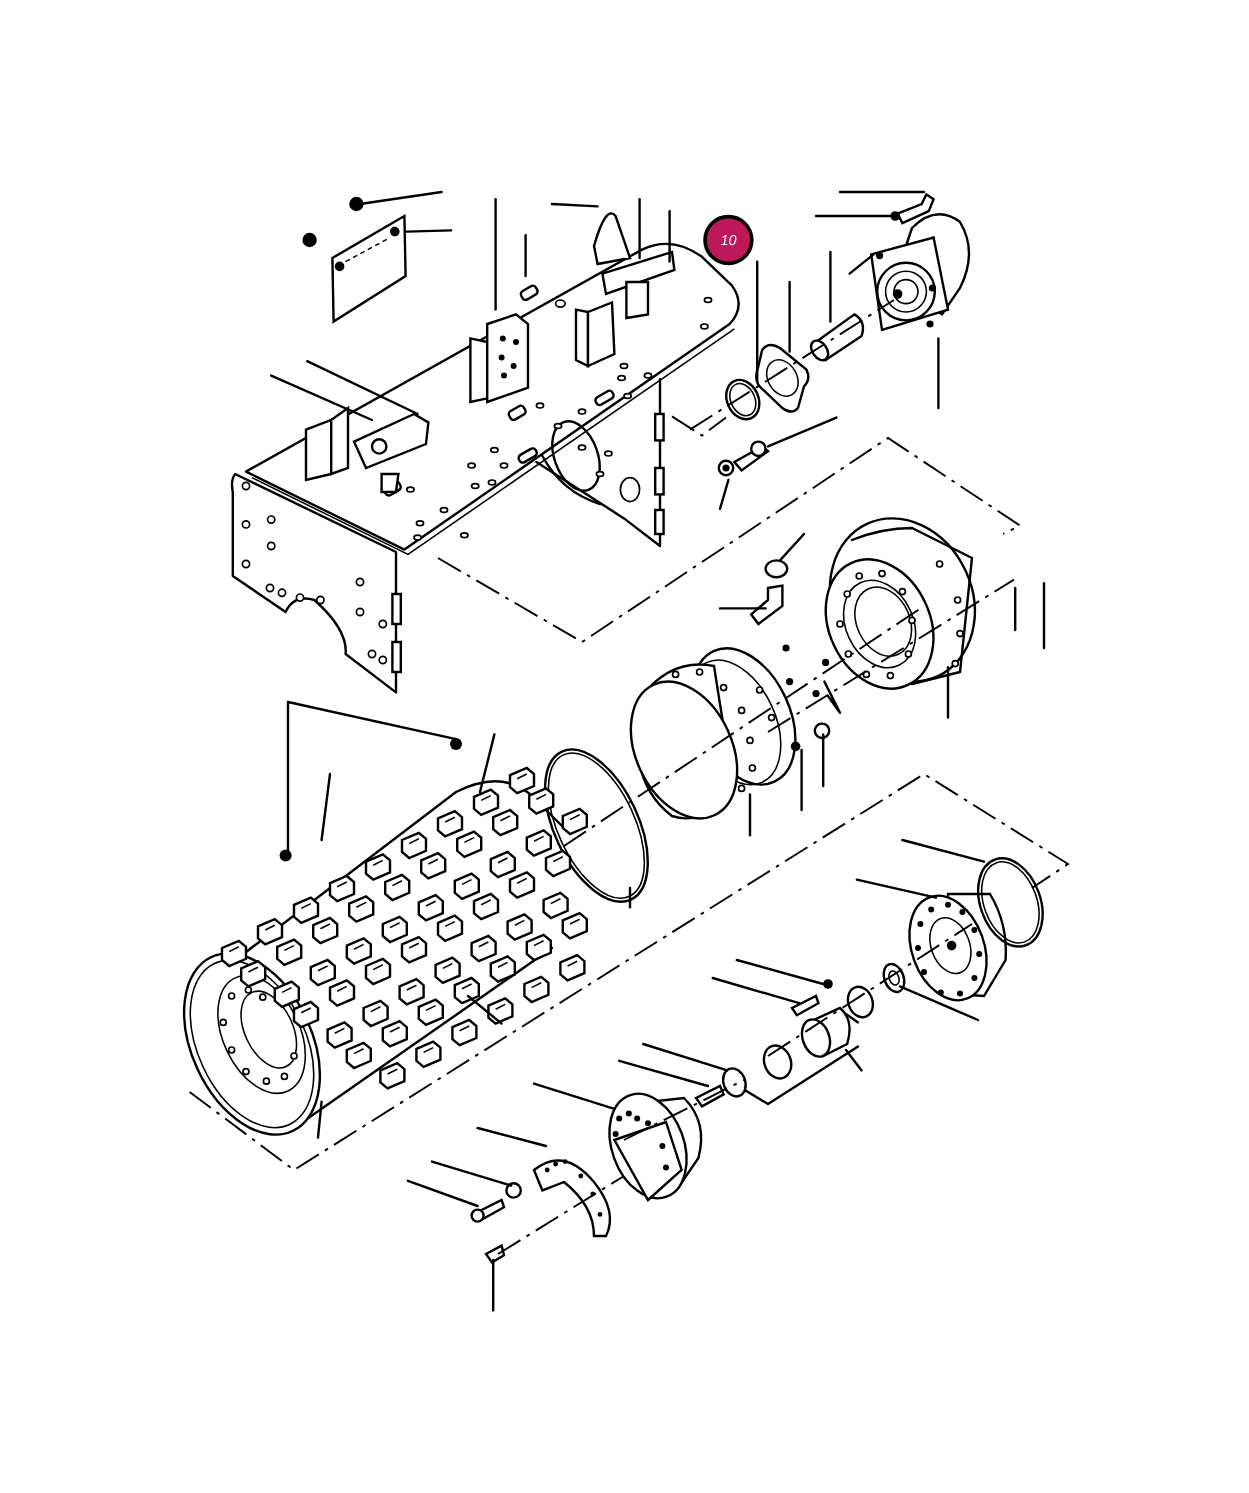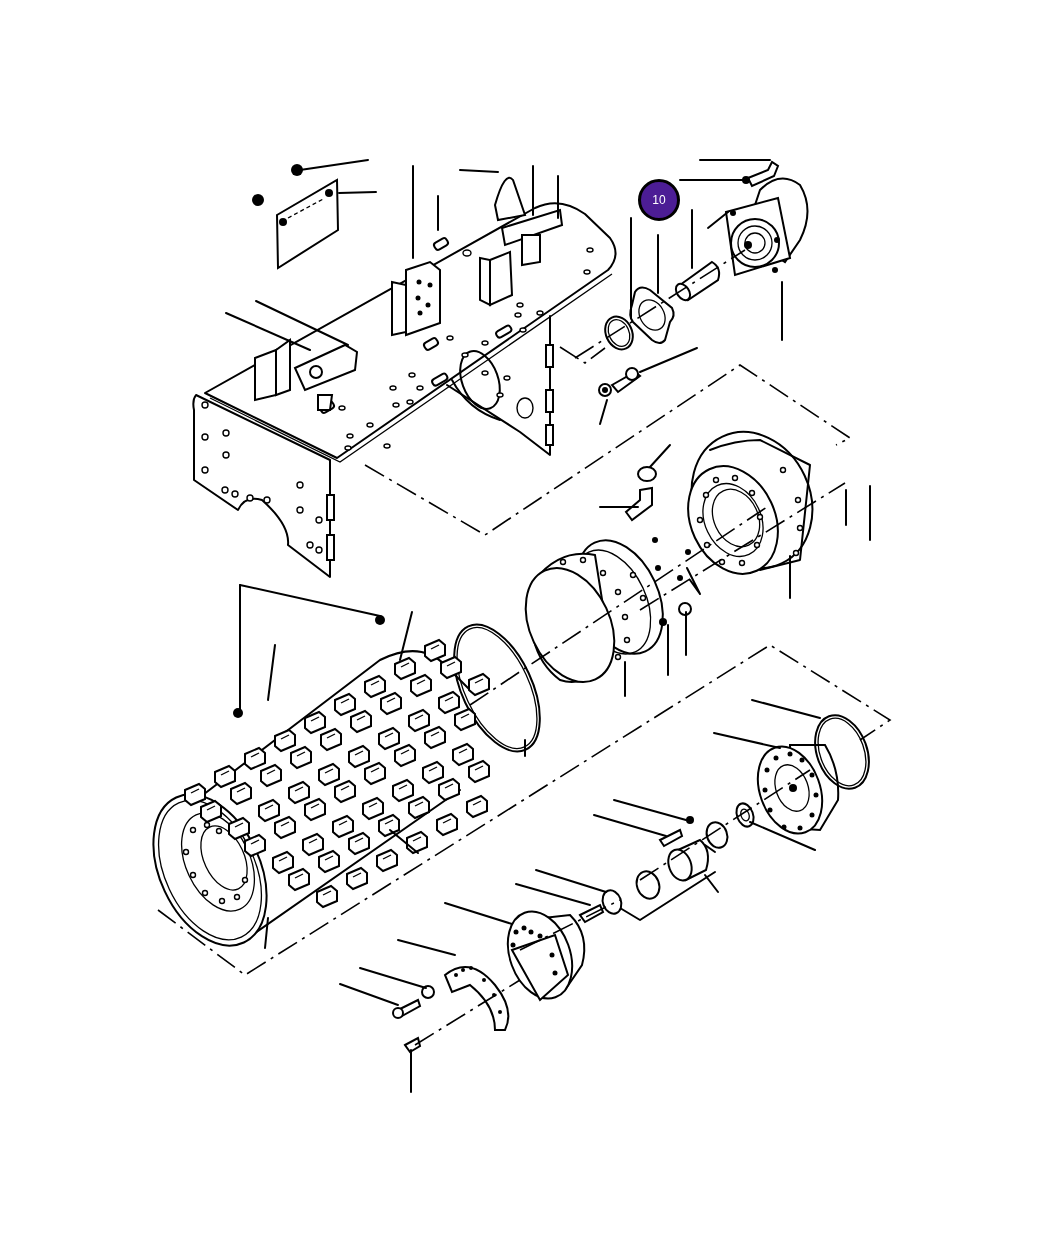--- a/index.html
+++ b/index.html
@@ -473,15 +473,15 @@
     <path class="ln" d="M536,870 L606,892"></path>
     <path class="ln" d="M516,884 L590,905"></path>
     <path class="ln" d="M445,903 L512,924"></path>
     <path class="ln" d="M398,940 L455,955"></path>
     <path class="ln" d="M360,968 L426,988"></path>
     <path class="ln" d="M340,984 L398,1005"></path>
     <path class="ln" d="M411,1092 L411,1050"></path>
   </g>
 </svg>
 
-<div class="callout" style="left: 638px; top: 179px; background: #4c1d95; border-color: rgb(0, 0, 0);">
+<div class="callout" style="left: 586px; top: 179px; background: #be185d; border-color: rgb(0, 0, 0); font-style: italic;">
   <span>10</span>
 </div>
 
 </body></html>

